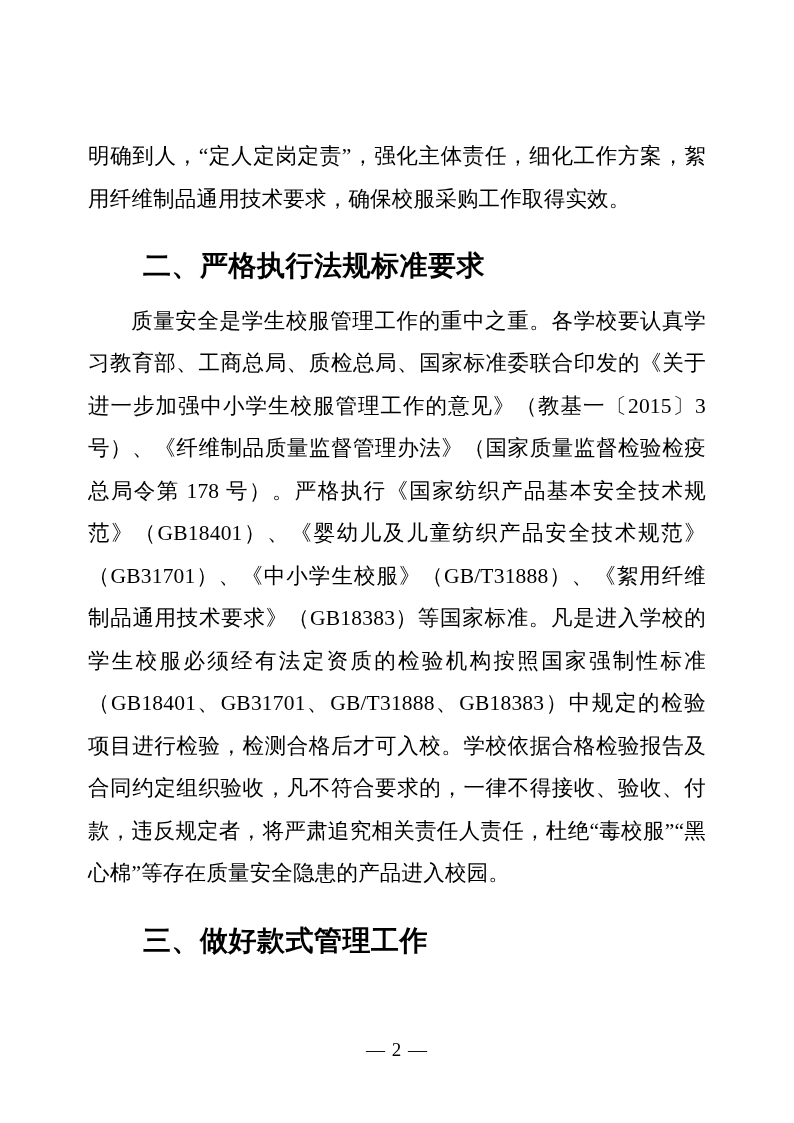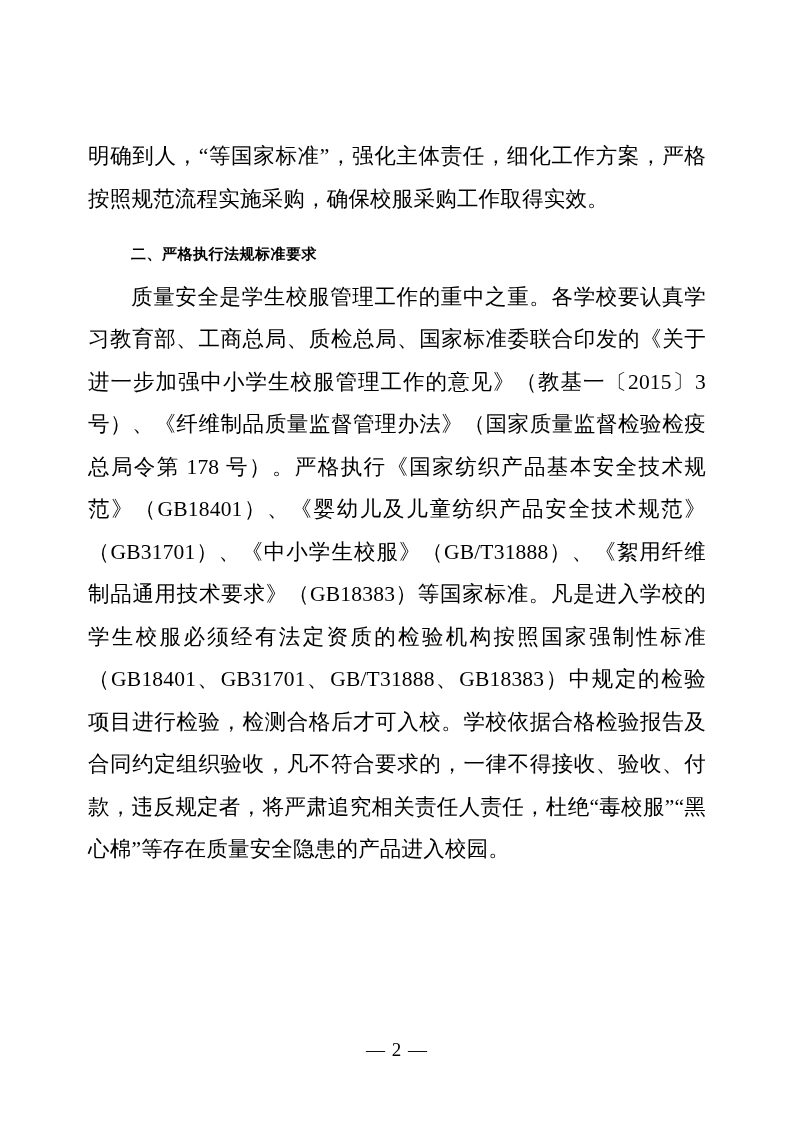--- a/index.html
+++ b/index.html
@@ -32,22 +32,22 @@
     font-size: 21.5px;
     line-height: 42.5px;
     text-align: justify;
     text-justify: inter-ideograph;
     letter-spacing: 0.2px;
   }
   p.para.indent {
     text-indent: 43px;
   }
   h2.heading {
-    margin: 0;
-    font-size: 15px;
+    margin: 12px;
+    font-size: 28px;
     line-height: 42.5px;
     font-weight: bold;
     font-family: "DejaVu Sans", "Liberation Sans", sans-serif;
     text-indent: 43px;
     letter-spacing: 0.5px;
   }
   .block-gap {
     height: 13px;
   }
   .footer {
@@ -61,28 +61,29 @@
     letter-spacing: 1px;
     color: #000;
   }
 </style>
 </head>
 <body>
 
 <div class="page">
   <div class="doc-body">
 
-    <p class="para">明确到人，“等国家标准”，强化主体责任，细化工作方案，严格按照规范流程实施采购，确保校服采购工作取得实效。</p>
+    <p class="para">明确到人，“定人定岗定责”，强化主体责任，细化工作方案，絮用纤维制品通用技术要求，确保校服采购工作取得实效。</p>
 
     <div class="block-gap"></div>
 
     <h2 class="heading">二、严格执行法规标准要求</h2>
 
     <p class="para indent">质量安全是学生校服管理工作的重中之重。各学校要认真学习教育部、工商总局、质检总局、国家标准委联合印发的《关于进一步加强中小学生校服管理工作的意见》（教基一〔2015〕3号）、《纤维制品质量监督管理办法》（国家质量监督检验检疫总局令第 178 号）。严格执行《国家纺织产品基本安全技术规范》（GB18401）、《婴幼儿及儿童纺织产品安全技术规范》（GB31701）、《中小学生校服》（GB/T31888）、《絮用纤维制品通用技术要求》（GB18383）等国家标准。凡是进入学校的学生校服必须经有法定资质的检验机构按照国家强制性标准（GB18401、GB31701、GB/T31888、GB18383）中规定的检验项目进行检验，检测合格后才可入校。学校依据合格检验报告及合同约定组织验收，凡不符合要求的，一律不得接收、验收、付款，违反规定者，将严肃追究相关责任人责任，杜绝“毒校服”“黑心棉”等存在质量安全隐患的产品进入校园。</p>
 
     <div class="block-gap"></div>
 
+    <h2 class="heading">三、做好款式管理工作</h2>
 
 
   </div>
 
   <div class="footer">— 2 —</div>
 </div>
 
 </body></html>

